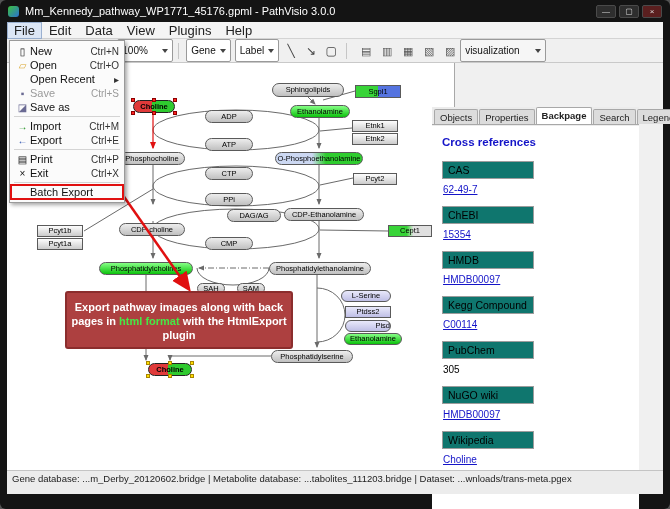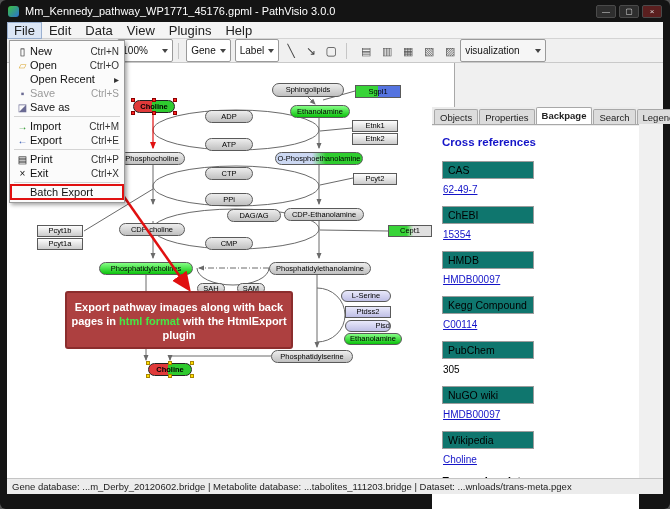--- a/index.html
+++ b/index.html
@@ -76,21 +76,21 @@
   .tab { padding:2px 5px 2px; background:#dcdcdc; border:1px solid #a8a8a8; border-bottom:none; border-radius:2px 2px 0 0; margin-right:1px; color:#222; height:15px; }
   .tab.active { background:#fff; height:17px; font-weight:bold; position:relative; }
   .bp-body { position:absolute; left:0; top:19px; right:0; bottom:0; background:#fff; overflow:hidden; padding:8px 10px; }
   .bp-heading { color:#1414c8; font-weight:bold; font-size:11.5px; margin:2px 0 12px; }
   .bp-section { margin-bottom:10px; }
   .bp-header { display:inline-block; width:92px; background:#0f766e; border:1px solid #9c9c9c; font-size:10.5px; padding:2px 5px; color:#000; }
   .bp-value { font-size:10px; color:#000; margin:5px 0 0 1px; }
   .bp-value.link { color:#1414c8; text-decoration:underline; }
   .bp-footer { font-weight:bold; font-size:11px; margin-top:4px; }
 
-  .statusbar { position:absolute; left:0; bottom:0; width:656px; height:16px; background:#ececec; border-top:1px solid #c4c4c4; font-size:9.5px; color:#222; line-height:15px; padding:0 5px; white-space:nowrap; overflow:hidden; }
+  .statusbar { position:absolute; left:0; bottom:0; width:656px; height:24px; background:#ececec; border-top:1px solid #c4c4c4; font-size:9.5px; color:#222; line-height:15px; padding:0 5px; white-space:nowrap; overflow:hidden; }
 </style>
 </head>
 <body>
 
 <div class="window">
 
   <div class="titlebar">
     <div class="app-icon"></div>
     <div class="tb-title">Mm_Kennedy_pathway_WP1771_45176.gpml - PathVisio 3.0.0</div>
     <div class="win-controls">

